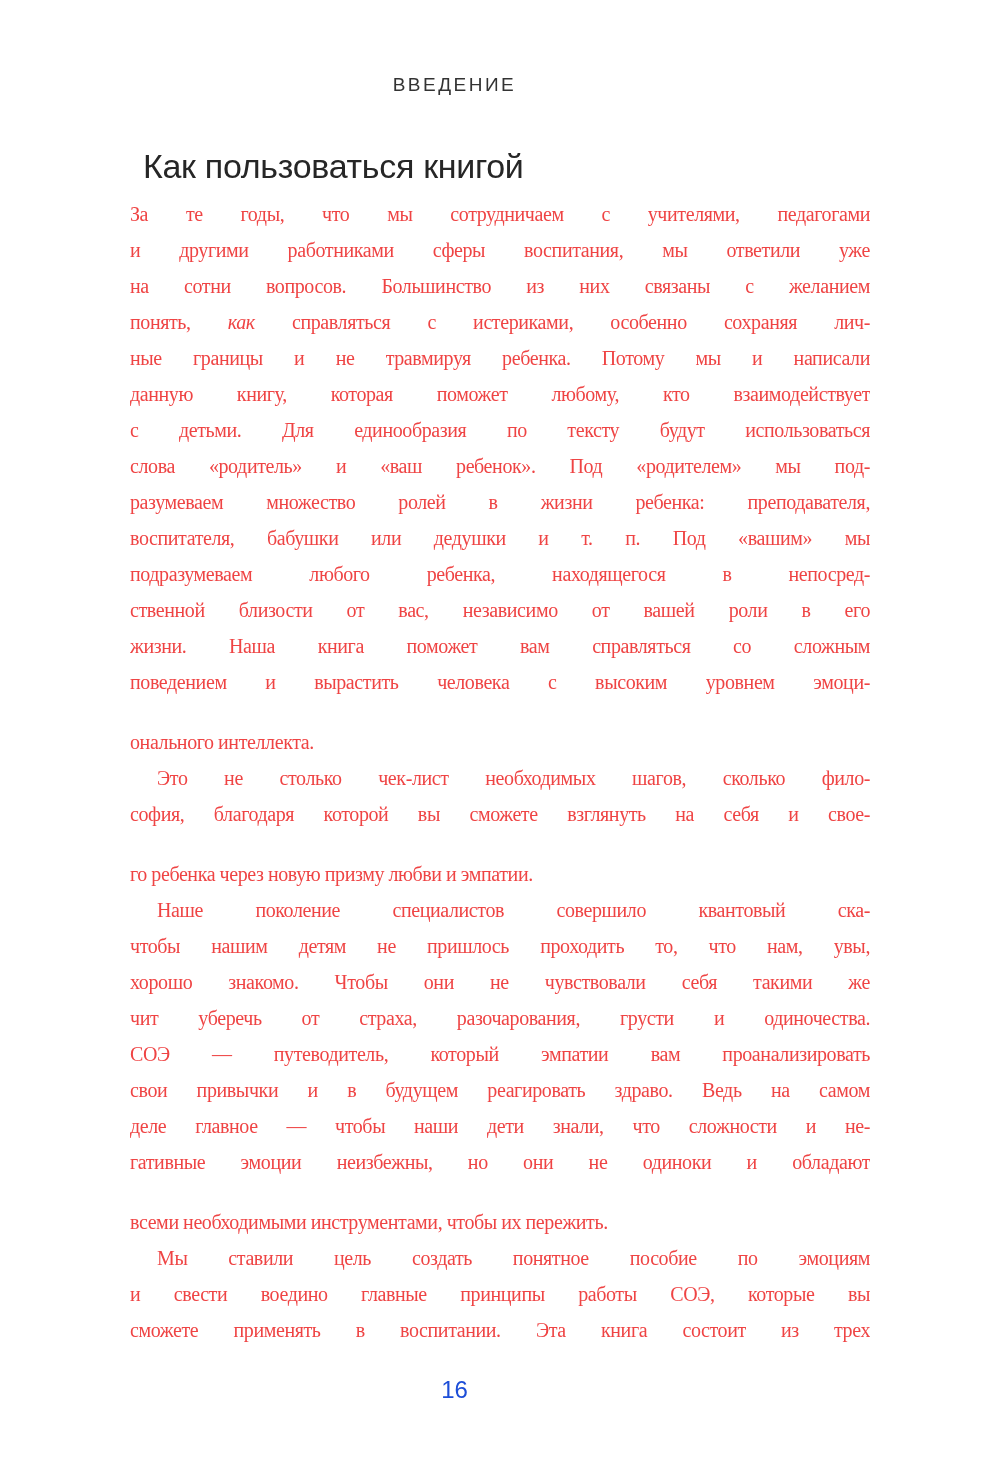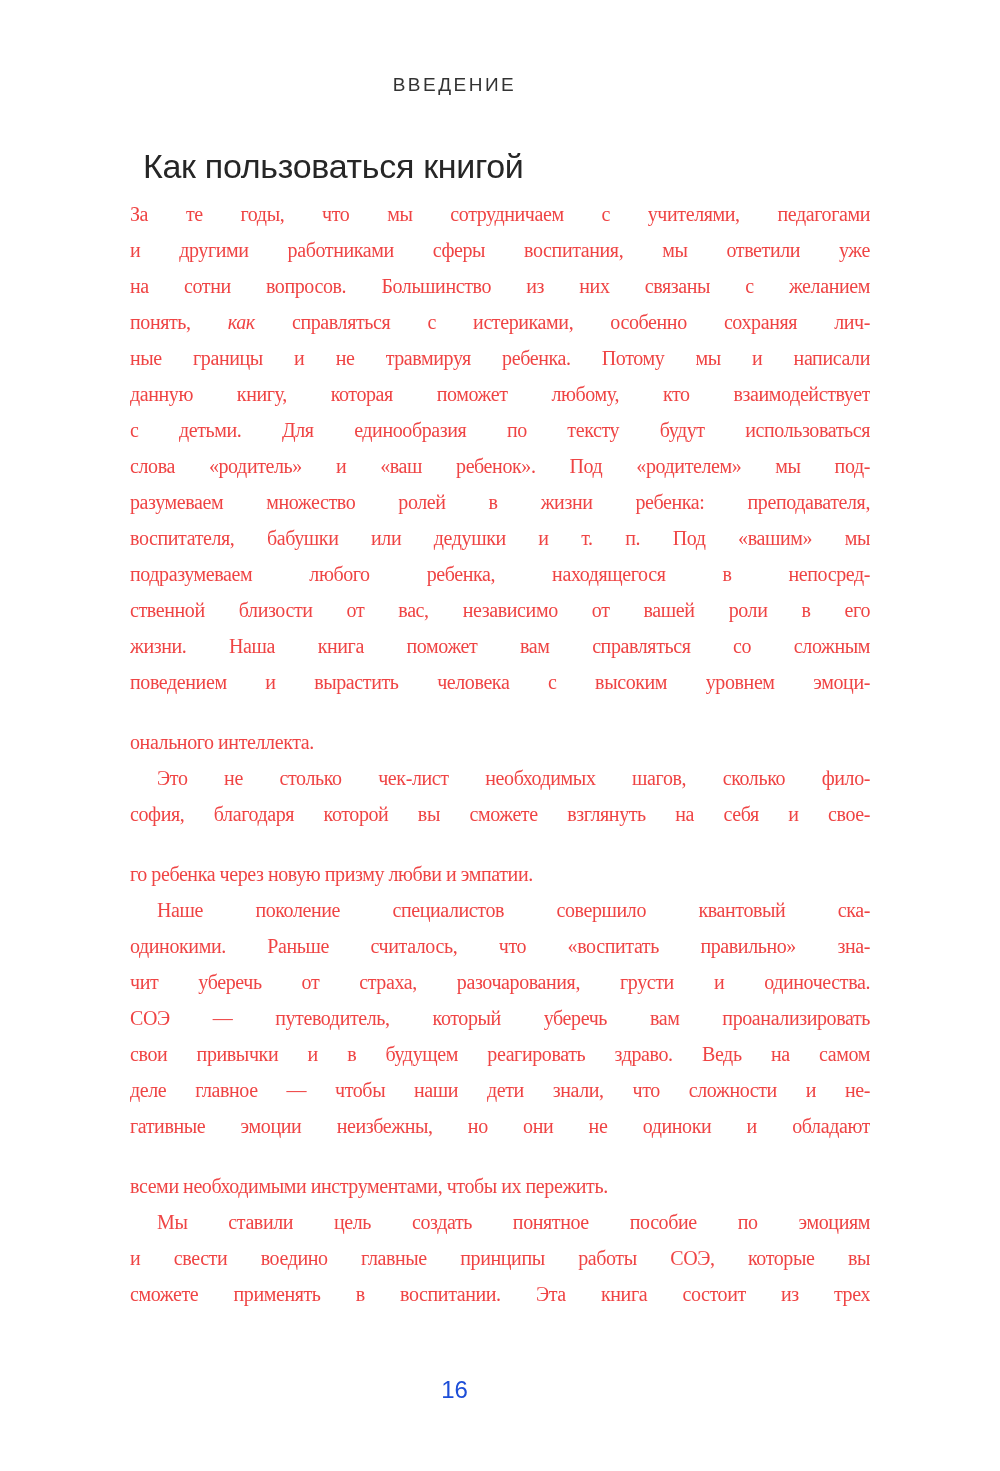--- a/index.html
+++ b/index.html
@@ -81,23 +81,24 @@
       <div class="bodyline">воспитателя, бабушки или дедушки и т. п. Под «вашим» мы</div>
       <div class="bodyline">подразумеваем любого ребенка, находящегося в непосред-</div>
       <div class="bodyline">ственной близости от вас, независимо от вашей роли в его</div>
       <div class="bodyline">жизни. Наша книга поможет вам справляться со сложным</div>
       <div class="bodyline">поведением и вырастить человека с высоким уровнем эмоци-</div>
       <div class="bodyline par-last">онального интеллекта.</div>
       <div class="bodyline indent">Это не столько чек-лист необходимых шагов, сколько фило-</div>
       <div class="bodyline">софия, благодаря которой вы сможете взглянуть на себя и свое-</div>
       <div class="bodyline par-last">го ребенка через новую призму любви и эмпатии.</div>
       <div class="bodyline indent">Наше поколение специалистов совершило квантовый ска-</div>
-      <div class="bodyline">одинокими. Раньше считалось, что «воспитать правильно» зна-</div>
+      <div class="bodyline">чтобы нашим детям не пришлось проходить то, что нам, увы,</div>
+      <div class="bodyline">хорошо знакомо. Чтобы они не чувствовали себя такими же</div>
       <div class="bodyline">чит уберечь от страха, разочарования, грусти и одиночества.</div>
-      <div class="bodyline">СОЭ — путеводитель, который уберечь вам проанализировать</div>
+      <div class="bodyline">СОЭ — путеводитель, который эмпатии вам проанализировать</div>
       <div class="bodyline">свои привычки и в будущем реагировать здраво. Ведь на самом</div>
       <div class="bodyline">деле главное — чтобы наши дети знали, что сложности и не-</div>
       <div class="bodyline">гативные эмоции неизбежны, но они не одиноки и обладают</div>
       <div class="bodyline par-last">всеми необходимыми инструментами, чтобы их пережить.</div>
       <div class="bodyline indent">Мы ставили цель создать понятное пособие по эмоциям</div>
       <div class="bodyline">и свести воедино главные принципы работы СОЭ, которые вы</div>
       <div class="bodyline">сможете применять в воспитании. Эта книга состоит из трех</div>
     </div>
 
   <div class="page-number">16</div>

